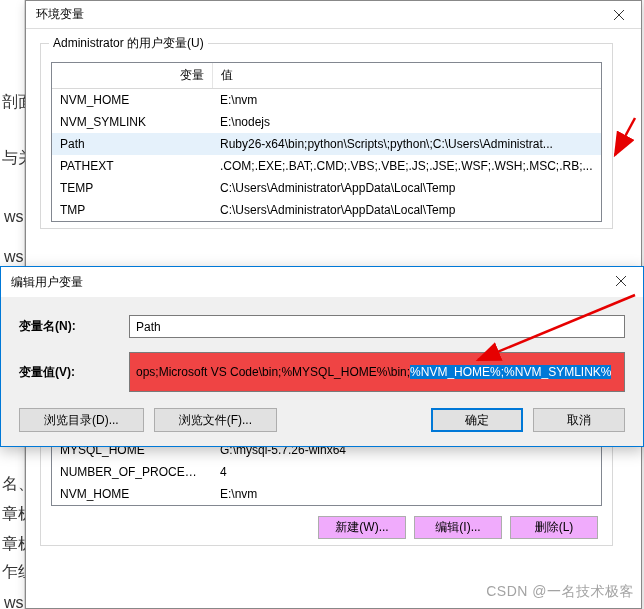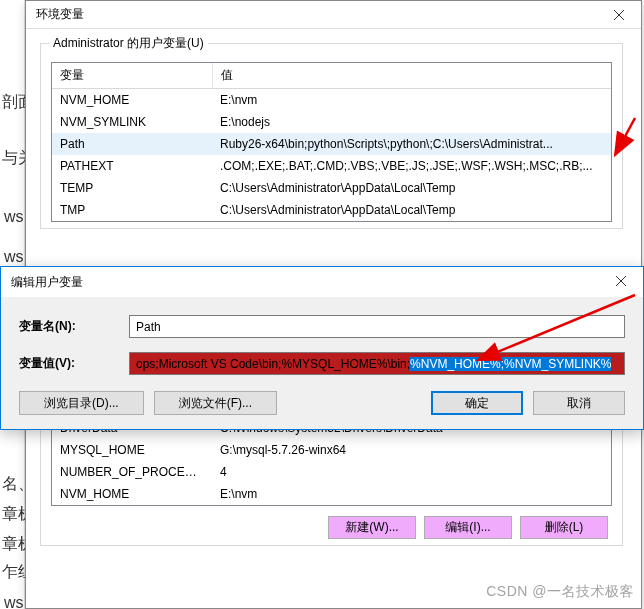--- a/index.html
+++ b/index.html
@@ -7,46 +7,46 @@
     
     .bg-strip { position: absolute; left: 0; top: 0; width: 25px; height: 609px; background: #fff; border-right: 1px solid #ddd; }
     .bg-text { position: absolute; font-size: 16px; color: #333; white-space: nowrap; }
     
     .window1 { position: absolute; left: 25px; top: 0; width: 617px; height: 609px; background: #fff; border: 1px solid #888; box-shadow: 0 4px 10px rgba(0,0,0,0.15); }
     .titlebar1 { height: 28px; display: flex; align-items: center; padding: 0 10px; border-bottom: 1px solid #ddd; position: relative; }
     .titlebar1 .title { font-size: 12px; }
     .close-btn { position: absolute; right: 0; top: 0; width: 44px; height: 28px; display: flex; align-items: center; justify-content: center; font-size: 14px; color: #333; }
     .close-btn svg { width: 10px; height: 10px; }
     
-    .groupbox { margin: 14px 18px 0 14px; border: 1px solid #d8d8d8; padding: 10px 10px 6px 10px; position: relative; }
+    .groupbox { margin: 14px 28px 0 14px; border: 1px solid #d8d8d8; padding: 10px 10px 6px 10px; position: relative; }
     .groupbox .legend { position: absolute; top: -9px; left: 8px; background: #fff; padding: 0 4px; font-size: 12px; }
     
     .var-table { width: 100%; border: 1px solid #828790; margin-top: 8px; }
     .var-table .thead { display: flex; background: #fff; border-bottom: 1px solid #d8d8d8; }
     .var-table .thead .th { padding: 4px 8px; font-size: 12px; border-left: 1px solid #e5e5e5; }
-    .var-table .thead .th:first-child { border-left: none; }
+    .var-table .thead .th:first-child { border-left: none; text-align: right; }
     .col-name { width: 160px; flex-shrink: 0; }
     .col-value { flex: 1; overflow: hidden; text-overflow: ellipsis; white-space: nowrap; }
     .var-table .tbody .tr { display: flex; padding: 2px 0; }
     .var-table .tbody .tr .td { padding: 2px 8px; font-size: 12px; overflow: hidden; text-overflow: ellipsis; white-space: nowrap; }
     .tr.selected { background: #e5f1fb; }
     .tr.selected .td { }
     
     .btn-row { display: flex; gap: 8px; justify-content: flex-end; margin-top: 10px; padding: 0 4px; }
     .btn { min-width: 88px; height: 23px; padding: 0 16px; background: #f0abfc; border: 1px solid #adadad; font-size: 12px; display: inline-flex; align-items: center; justify-content: center; cursor: pointer; }
     
     .window2 { position: absolute; left: 0; top: 266px; width: 644px; background: #f0f0f0; border: 1px solid #0078d7; box-shadow: 0 4px 14px rgba(0,0,0,0.25); }
     .titlebar2 { height: 30px; display: flex; align-items: center; padding: 0 10px; background: #fff; position: relative; }
     .titlebar2 .title { font-size: 12px; }
     
     .form-body { padding: 18px 18px 14px 18px; background: #f0f0f0; }
     .form-row { display: flex; align-items: center; margin-bottom: 14px; }
     .form-label { width: 110px; font-size: 12px; font-weight: bold; }
     .form-input { flex: 1; height: 23px; border: 1px solid #7a7a7a; padding: 2px 6px; font-size: 12px; background: #fff; font-family: inherit; }
-    .input-wrap { flex: 1; position: relative; height: 23px; border: 1px solid #7a7a7a; background: #b91c1c; display: flex; align-items: center; padding: 0 6px; overflow: hidden; white-space: nowrap; font-size: 12px; }
+    .input-wrap { flex: 1; position: relative; height: 40px; border: 1px solid #7a7a7a; background: #ef4444; display: flex; align-items: center; padding: 0 6px; overflow: hidden; white-space: nowrap; font-size: 12px; }
     .highlighted { background: #0078d7; color: #fff; padding: 0; }
     
     .btn-row2 { display: flex; gap: 10px; margin-top: 16px; }
     .spacer { flex: 1; }
     .btn2 { min-width: 92px; height: 24px; padding: 0 24px; background: #e1e1e1; border: 1px solid #adadad; font-size: 12px; display: inline-flex; align-items: center; justify-content: center; cursor: pointer; }
     .btn2.primary { border: 2px solid #0078d7; }
     
     .arrow { position: absolute; pointer-events: none; z-index: 100; }
     
     .watermark { position: absolute; right: 10px; bottom: 8px; font-size: 14px; color: rgba(140,140,140,0.8); font-weight: 400; letter-spacing: 0.5px; }

